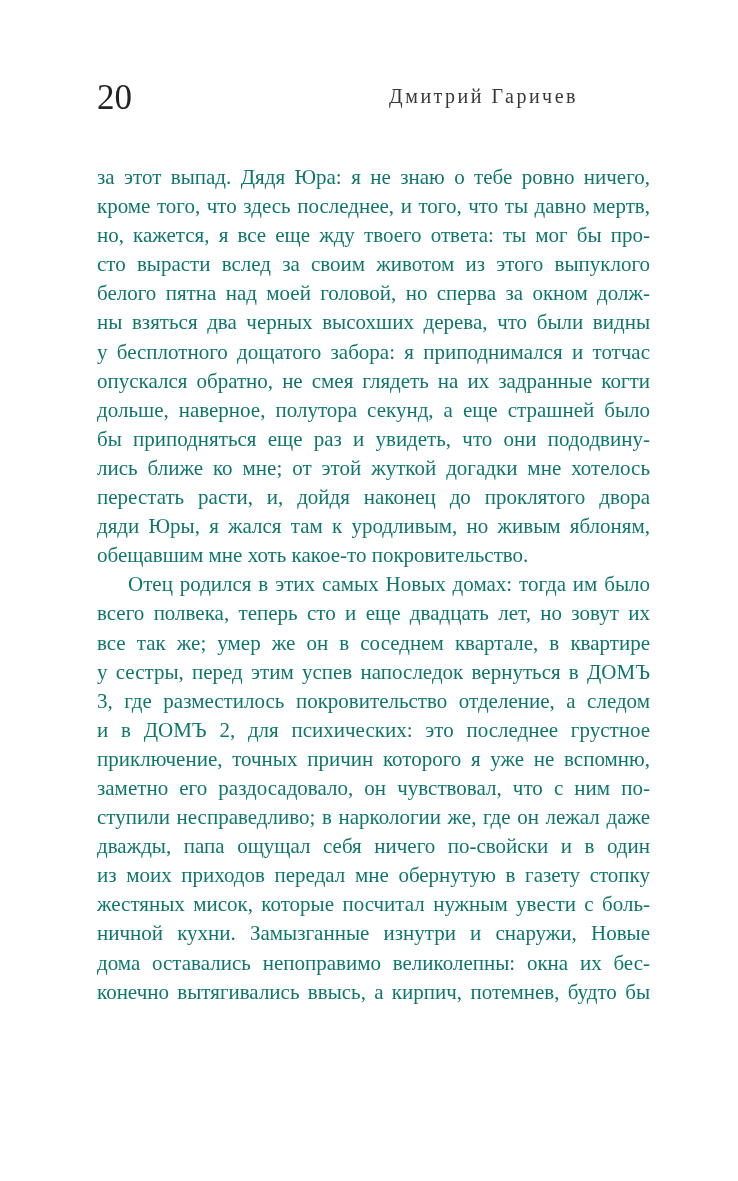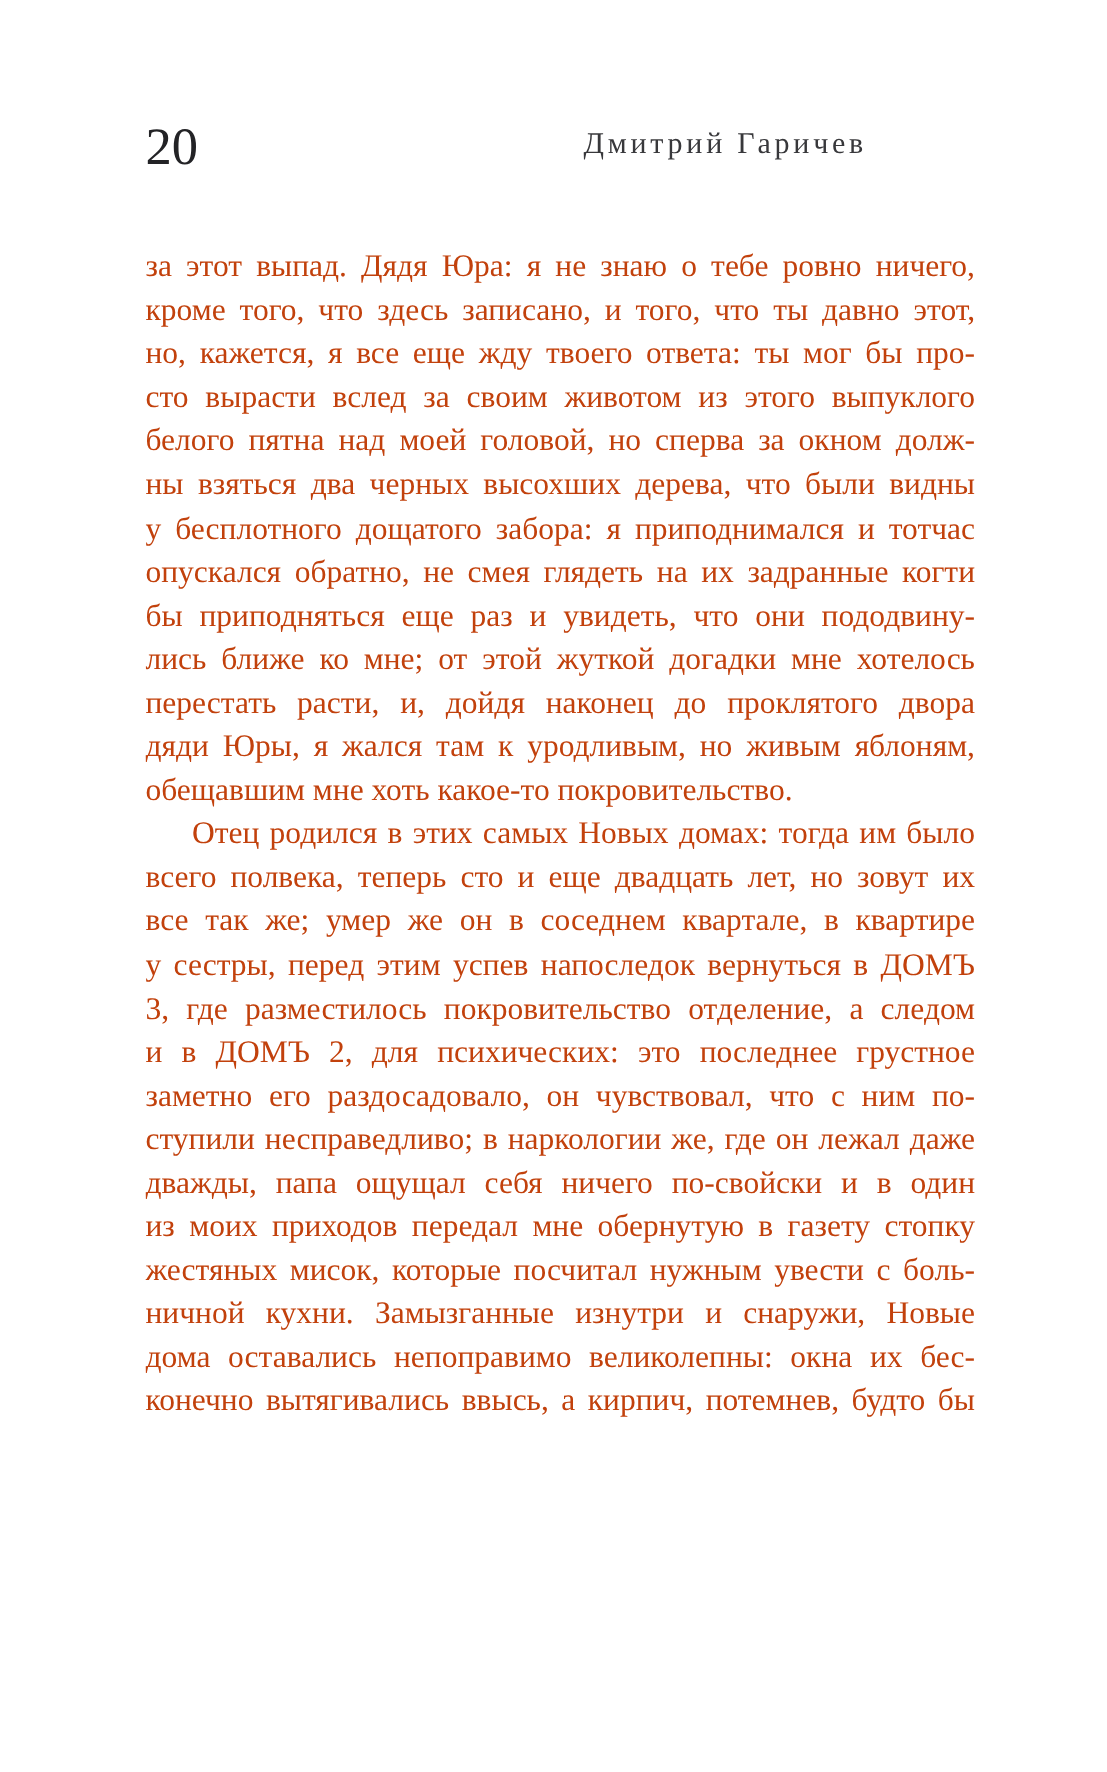--- a/index.html
+++ b/index.html
@@ -42,21 +42,21 @@
     white-space: nowrap;
     margin-left: 20px;
   }
   .text-block {
     position: absolute;
     left: 97px;
     top: 163px;
     width: 553px;
     font-size: 21px;
     line-height: 29.1px;
-    color: #c2410c;
+    color: #0f766e;
     overflow-x: hidden;
   }
   .line {
     text-align: justify;
     text-align-last: justify;
     white-space: nowrap;
   }
   .line.no-just {
     text-align: center;
     text-align-last: left;
@@ -70,38 +70,40 @@
 
 <div class="page" style="background: rgb(255, 255, 255); color: rgb(31, 31, 34);">
 
   <header class="running-head">
     <span class="page-num">20</span>
     <span class="author" style="color: rgb(56, 56, 59);">Дмитрий Гаричев</span>
   </header>
 
   <main class="text-block" id="body-text">
       <div class="line">за этот выпад. Дядя Юра: я не знаю о тебе ровно ничего,</div>
-      <div class="line">кроме того, что здесь записано, и того, что ты давно этот,</div>
+      <div class="line">кроме того, что здесь последнее, и того, что ты давно мертв,</div>
       <div class="line">но, кажется, я все еще жду твоего ответа: ты мог бы про-</div>
       <div class="line">сто вырасти вслед за своим животом из этого выпуклого</div>
       <div class="line">белого пятна над моей головой, но сперва за окном долж-</div>
       <div class="line">ны взяться два черных высохших дерева, что были видны</div>
       <div class="line">у бесплотного дощатого забора: я приподнимался и тотчас</div>
       <div class="line">опускался обратно, не смея глядеть на их задранные когти</div>
+      <div class="line">дольше, наверное, полутора секунд, а еще страшней было</div>
       <div class="line">бы приподняться еще раз и увидеть, что они пододвину-</div>
       <div class="line">лись ближе ко мне; от этой жуткой догадки мне хотелось</div>
       <div class="line">перестать расти, и, дойдя наконец до проклятого двора</div>
       <div class="line">дяди Юры, я жался там к уродливым, но живым яблоням,</div>
       <div class="line no-just">обещавшим мне хоть какое-то покровительство.</div>
       <div class="line indent">Отец родился в этих самых Новых домах: тогда им было</div>
       <div class="line">всего полвека, теперь сто и еще двадцать лет, но зовут их</div>
       <div class="line">все так же; умер же он в соседнем квартале, в квартире</div>
       <div class="line">у сестры, перед этим успев напоследок вернуться в ДОМЪ</div>
       <div class="line">3, где разместилось покровительство отделение, а следом</div>
       <div class="line">и в ДОМЪ 2, для психических: это последнее грустное</div>
+      <div class="line">приключение, точных причин которого я уже не вспомню,</div>
       <div class="line">заметно его раздосадовало, он чувствовал, что с ним по-</div>
       <div class="line">ступили несправедливо; в наркологии же, где он лежал даже</div>
       <div class="line">дважды, папа ощущал себя ничего по-свойски и в один</div>
       <div class="line">из моих приходов передал мне обернутую в газету стопку</div>
       <div class="line">жестяных мисок, которые посчитал нужным увести с боль-</div>
       <div class="line">ничной кухни. Замызганные изнутри и снаружи, Новые</div>
       <div class="line">дома оставались непоправимо великолепны: окна их бес-</div>
       <div class="line">конечно вытягивались ввысь, а кирпич, потемнев, будто бы</div>
     </main>
 

